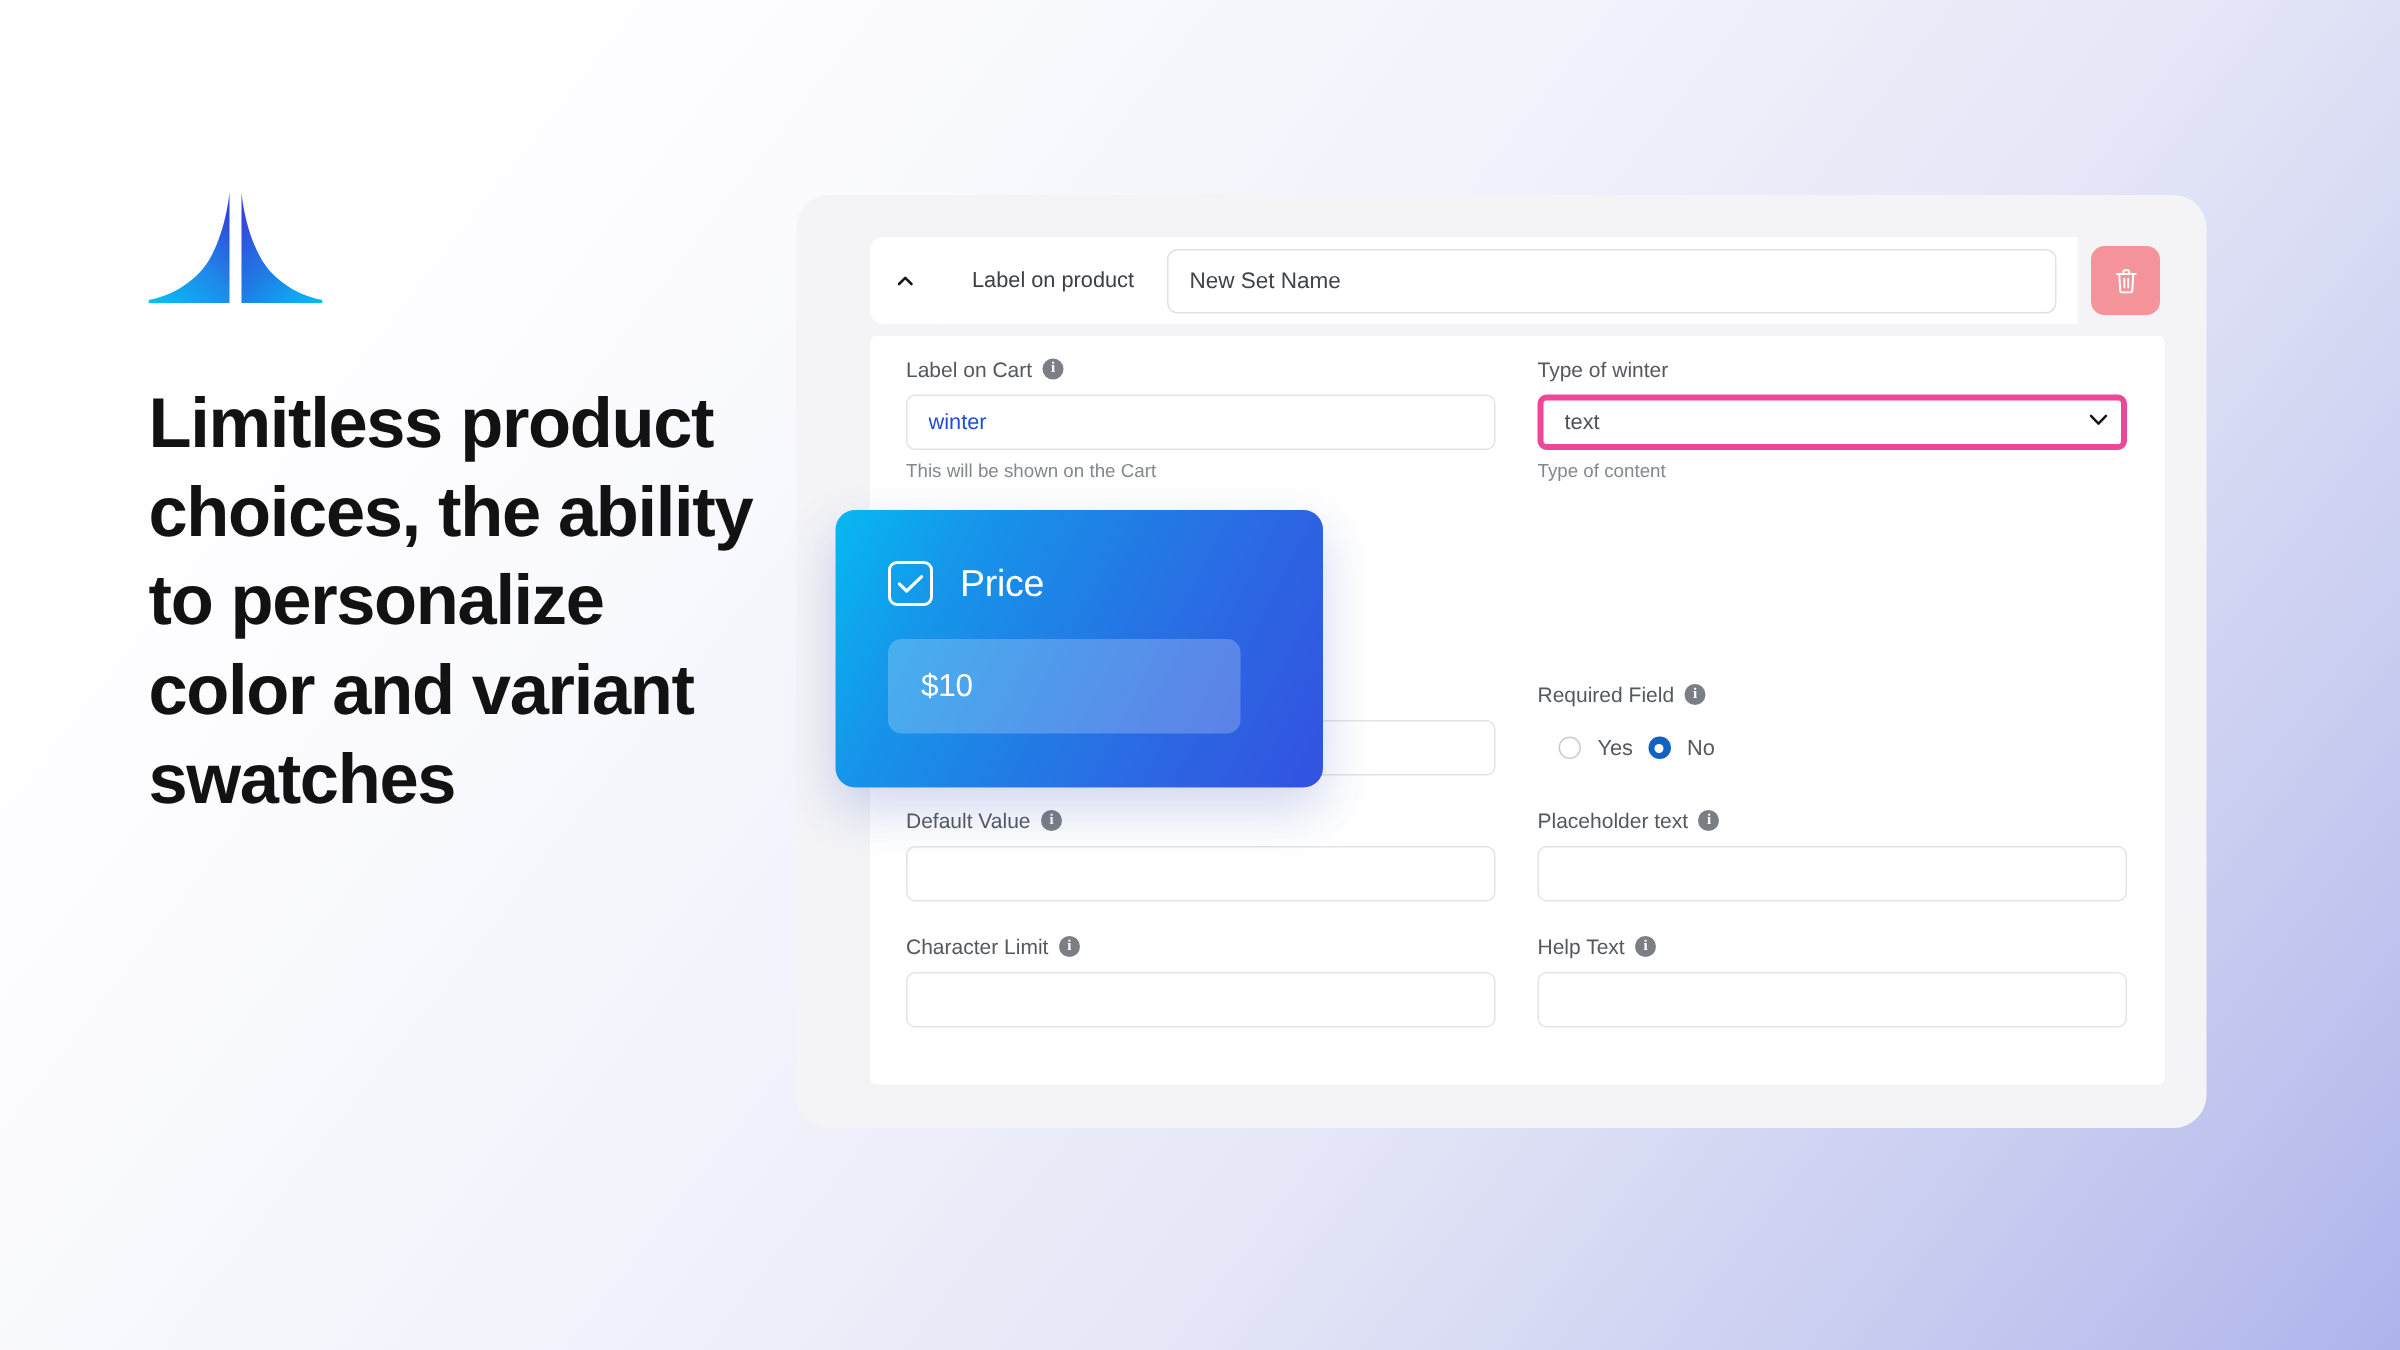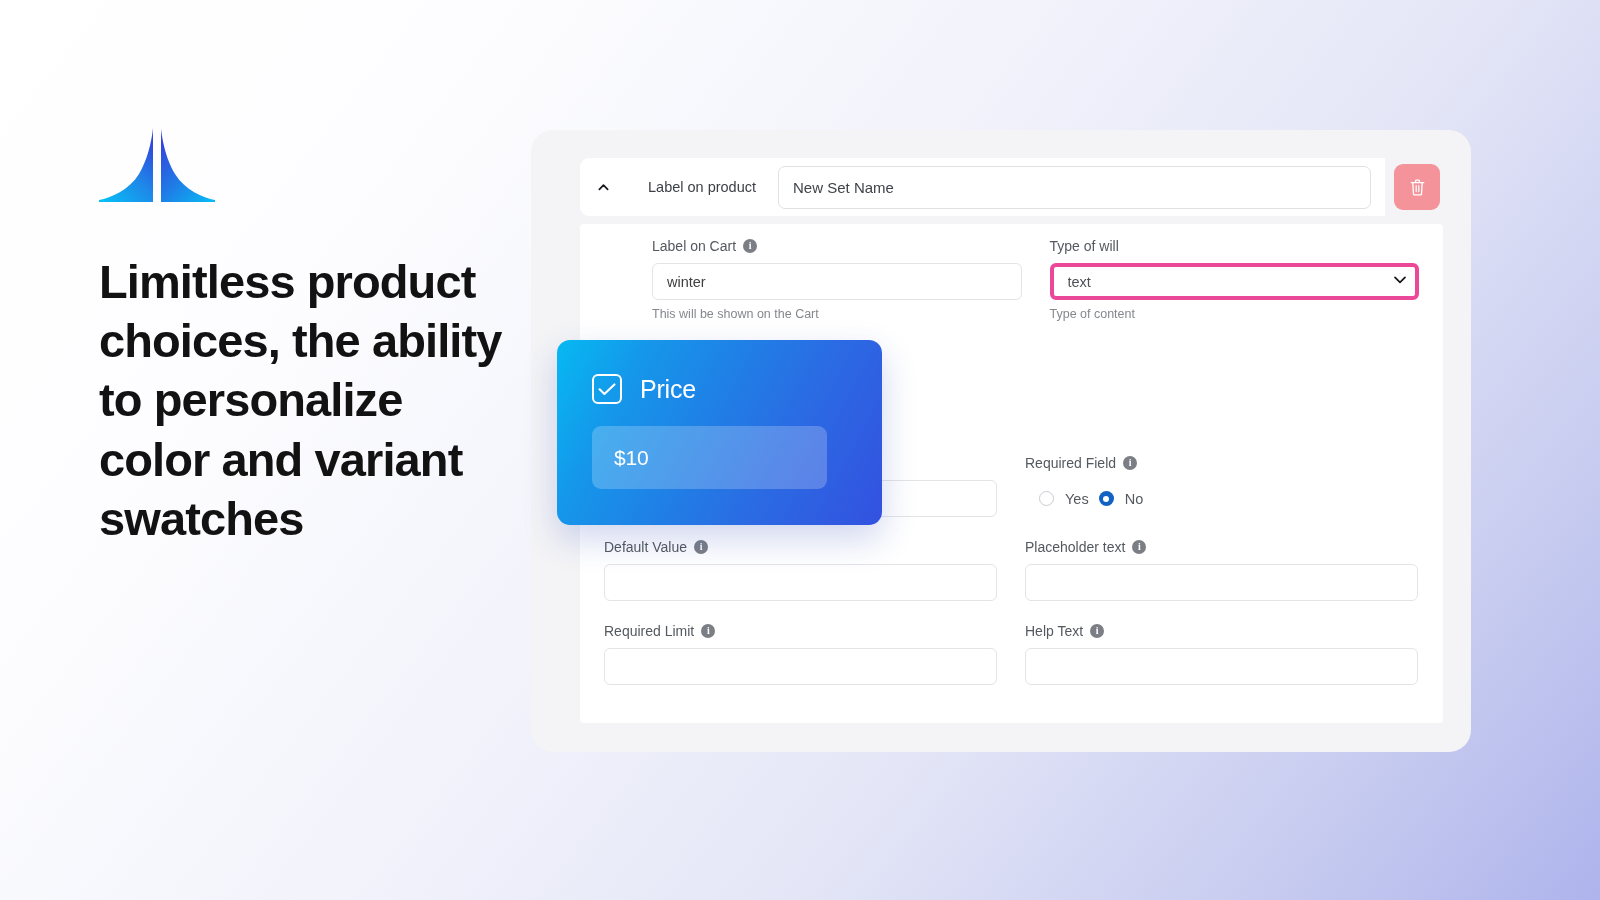--- a/index.html
+++ b/index.html
@@ -182,21 +182,21 @@
   }
 
   .txt-input {
     width: 100%;
     height: 37px;
     border: 1px solid #e3e4e7;
     border-radius: 6px;
     background: #fff;
     font-family: "Liberation Sans", sans-serif;
     font-size: 14.5px;
-    color: #404040;
+    color: #1d4ed8;
     padding: 0 14px;
     outline: none;
   }
 
   .helper {
     font-size: 12.5px;
     color: #84888e;
     margin-top: 7px;
   }
 
@@ -379,34 +379,34 @@
         <path d="M5.6 3.6 V1.9 A0.8 0.8 0 0 1 6.4 1.1 H8.6 A0.8 0.8 0 0 1 9.4 1.9 V3.6" fill="none" stroke="#ffffff" stroke-width="1.3" stroke-linejoin="round"></path>
         <path d="M2.8 3.6 L3.5 15.1 A0.9 0.9 0 0 0 4.4 15.9 H10.6 A0.9 0.9 0 0 0 11.5 15.1 L12.2 3.6" fill="none" stroke="#ffffff" stroke-width="1.3" stroke-linejoin="round"></path>
         <path d="M6.2 6.7 V12.6 M8.8 6.7 V12.6" stroke="#ffffff" stroke-width="1.2" stroke-linecap="round"></path>
       </svg>
     </button>
   </div>
 
   <div class="form-body">
     <div class="grid">
 
-      <div class="row" style="padding-top:14px;margin-left:48px;">
+      <div class="row" style="padding-top:14px;">
 
         <div class="col">
           <div class="field-label">
             <span>Label on Cart</span>
             <span class="info-icon">i</span>
           </div>
           <input class="txt-input" type="text" value="winter" style="">
           <div class="helper">This will be shown on the Cart</div>
         </div>
 
         <div class="col">
           <div class="field-label">
-            <span>Type of will</span>
+            <span>Type of winter</span>
           </div>
           <div class="select-wrap">
             <input class="sel-input" type="text" readonly="" value="text" style="">
             <svg class="chev-down" viewBox="0 0 12 8" aria-hidden="true">
               <path d="M1 1.3 L6 6.4 L11 1.3" fill="none" stroke="#16181c" stroke-width="1.7" stroke-linecap="round" stroke-linejoin="round"></path>
             </svg>
           </div>
           <div class="helper">Type of content</div>
         </div>
       </div>
@@ -452,21 +452,21 @@
             <span class="info-icon">i</span>
           </div>
           <input class="txt-input" type="text" value="" style="">
         </div>
       </div>
 
       <div class="row" style="padding-top:22px;">
 
         <div class="col">
           <div class="field-label">
-            <span>Required Limit</span>
+            <span>Character Limit</span>
             <span class="info-icon">i</span>
           </div>
           <input class="txt-input" type="text" value="" style="">
         </div>
 
         <div class="col">
           <div class="field-label">
             <span>Help Text</span>
             <span class="info-icon">i</span>
           </div>

